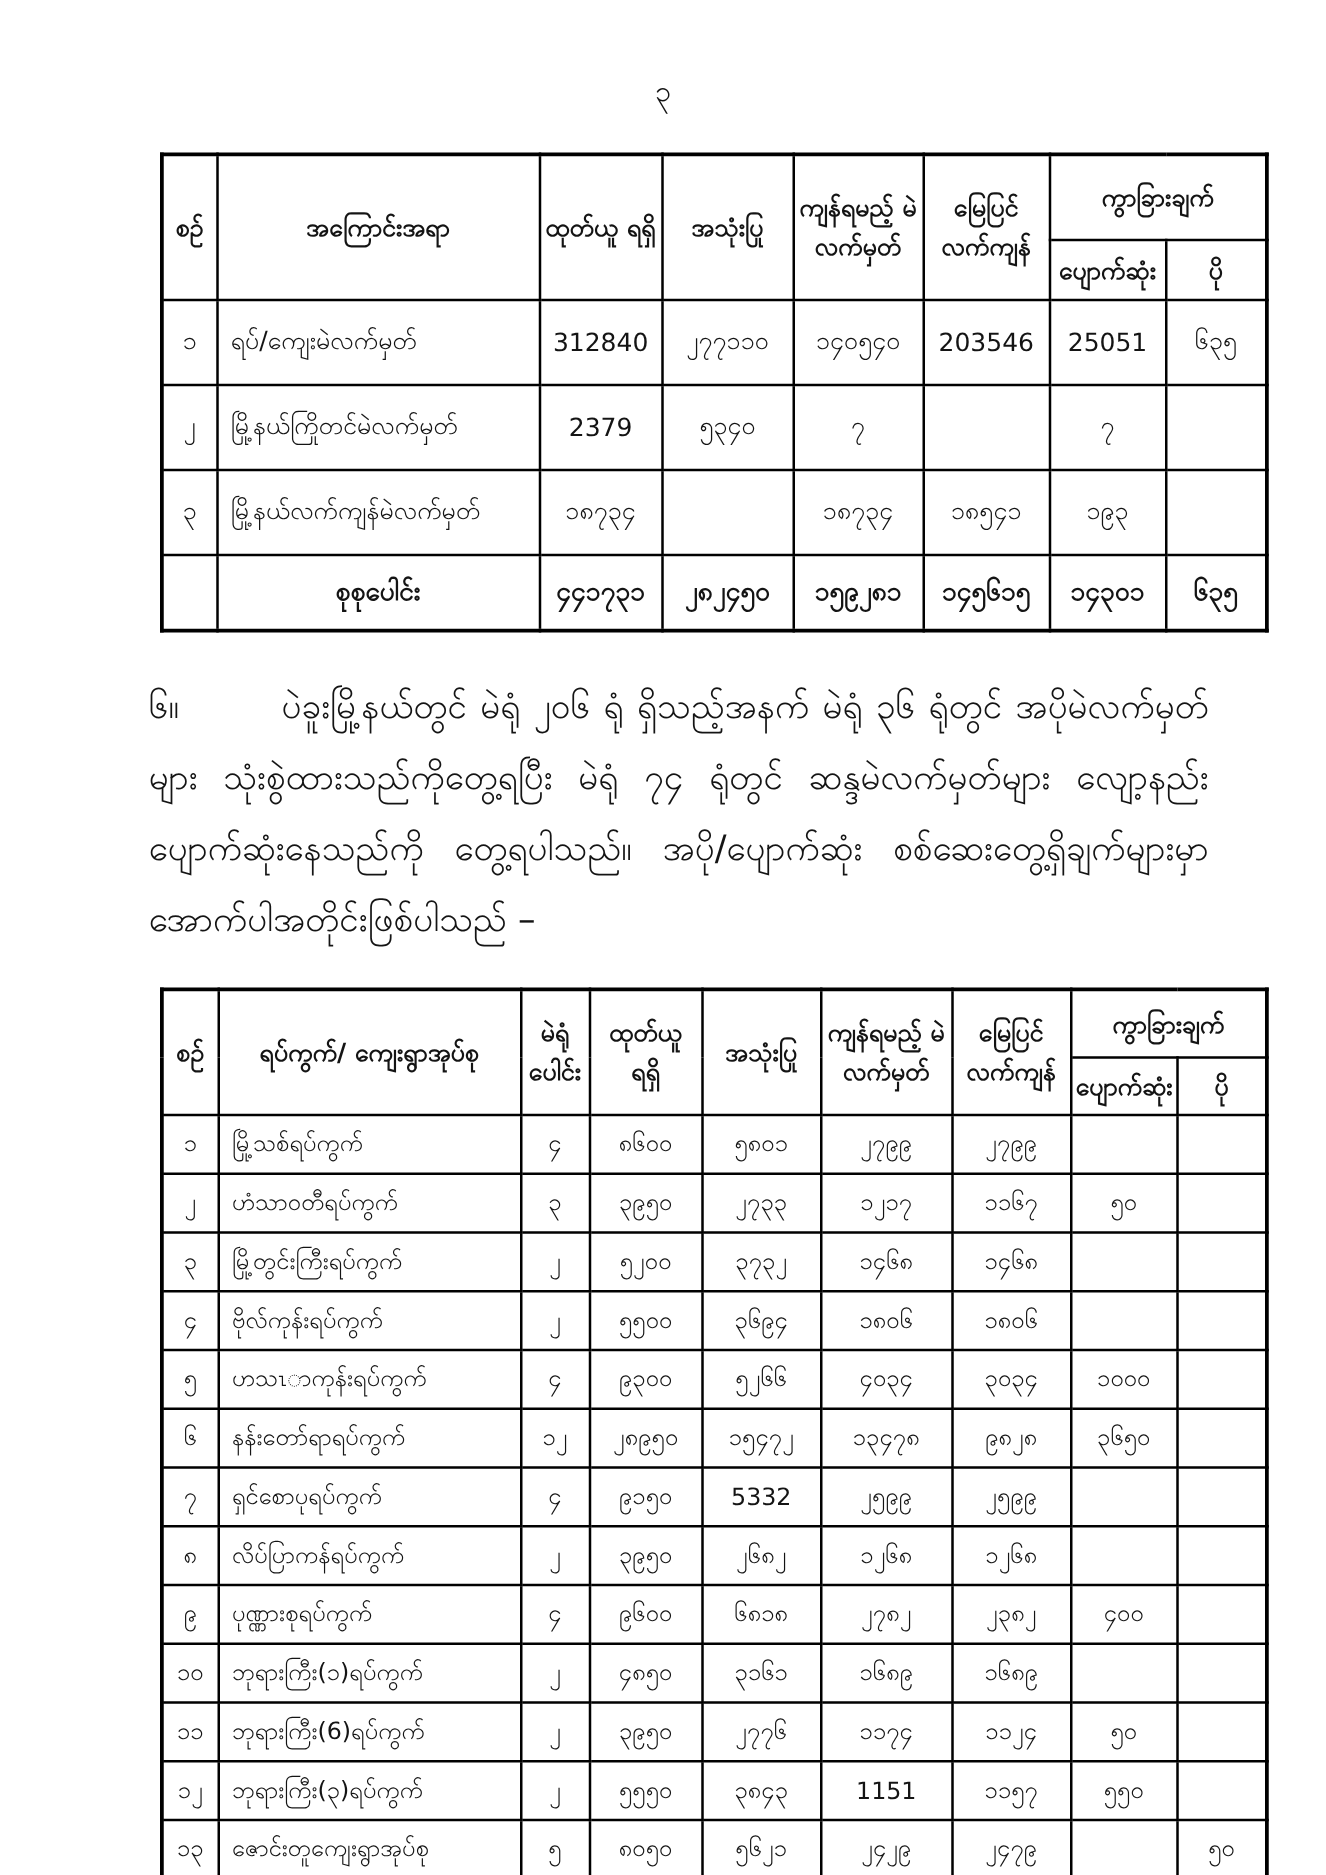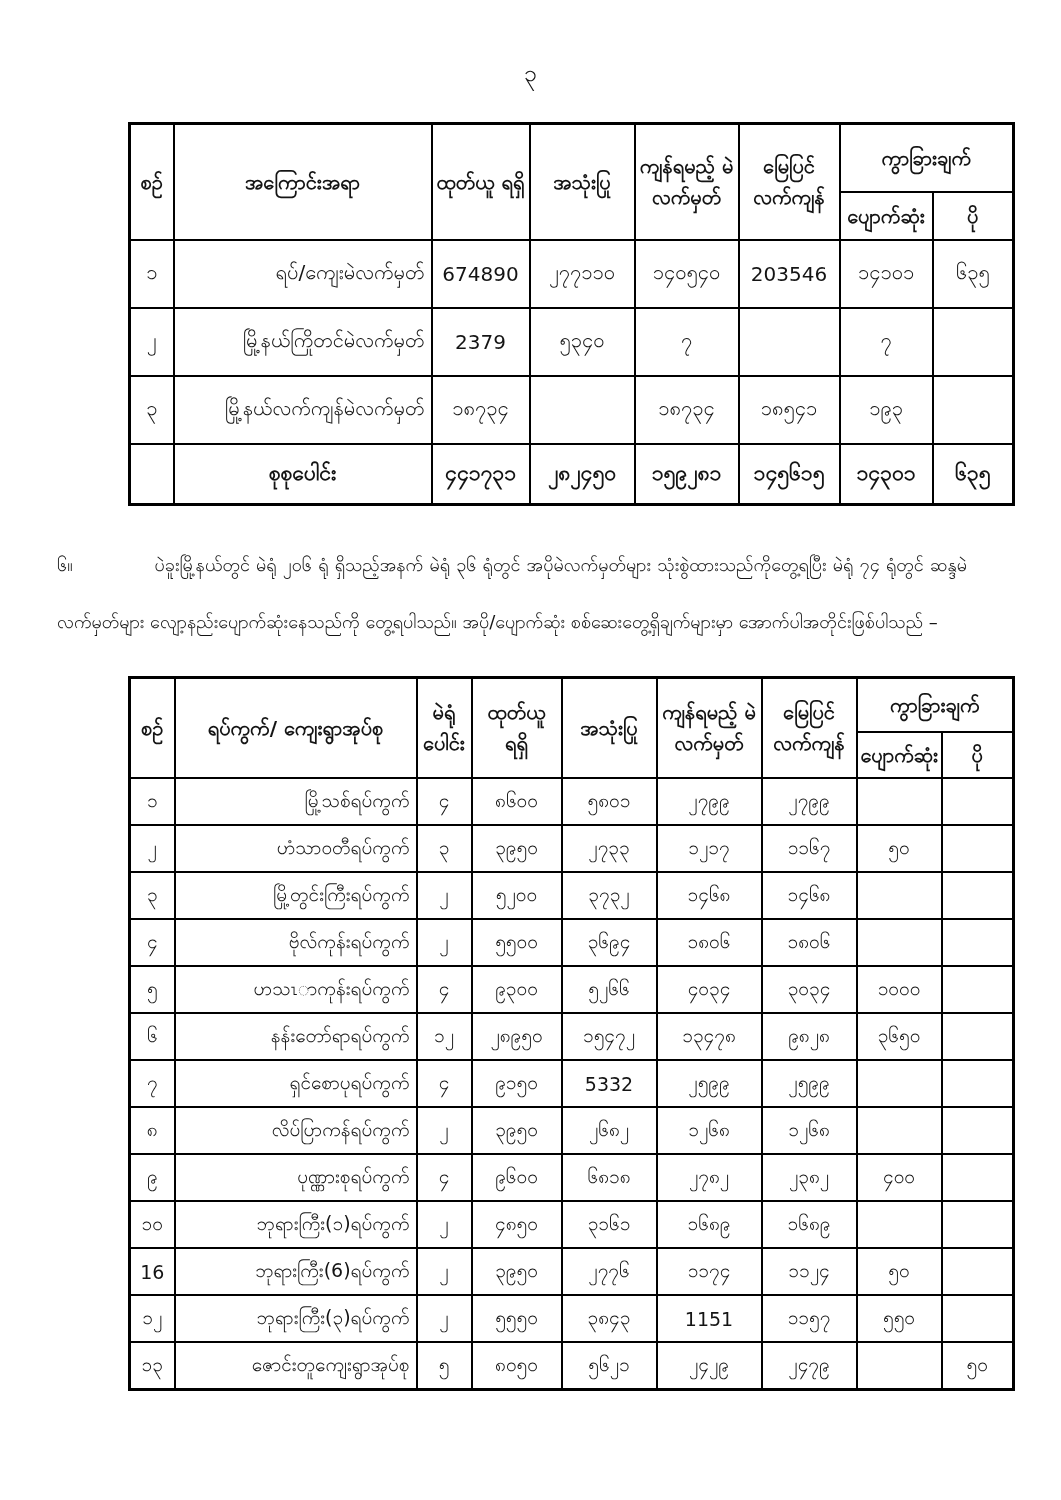--- a/index.html
+++ b/index.html
@@ -31,31 +31,31 @@
     font-size:20px;
     text-align:center;
     padding:2px 3px;
     line-height:1.55;
   }
   table.t td {
     font-size:20px;
     padding:2px 6px;
   }
   .c { text-align:center; }
-  .l { text-align:right; padding-left:10px !important; }
+  .l { text-align:left; padding-left:10px !important; }
   
   .t1 { margin-top:30px; width:884px; }
   .t1 thead tr.h1 th { height:62px; }
   .t1 thead tr.h2 th { height:42px; }
   .t1 tbody td { height:62px; }
   .t1 tr.total td { height:54px; font-weight:bold; font-size:21px;text-align:center; }
   
   .para {
-    margin:30px 94px 0 57px;
-    font-size:18px;
+    margin:30px 94px 0 119px;
+    font-size:28px;
     line-height:57px;
     text-align:justify;
   }
   .para-gap { display:inline-block; width:82px; }
   
   .t2 { margin-top:26px; width:884px; }
   .t2 thead tr.h1 th { height:48px; }
   .t2 thead tr.h2 th { height:40px; }
   .t2 tbody td { height:41px; font-size:19px; }
 </style>
@@ -87,25 +87,25 @@
     </tr>
     <tr class="h2">
       <th>ပျောက်ဆုံး</th>
       <th>ပို</th>
     </tr>
   </thead>
   <tbody>
     <tr>
       <td class="c">၁</td>
       <td class="l">ရပ်/ကျေးမဲလက်မှတ်</td>
-      <td class="c">674890</td>
+      <td class="c">312840</td>
       <td class="c">၂၇၇၁၁၀</td>
       <td class="c">၁၄၀၅၄၀</td>
       <td class="c">203546</td>
-      <td class="c">၁၄၁၀၁</td>
+      <td class="c">25051</td>
       <td class="c">၆၃၅</td>
     </tr>
     <tr>
       <td class="c">၂</td>
       <td class="l">မြို့နယ်ကြိုတင်မဲလက်မှတ်</td>
       <td class="c">2379</td>
       <td class="c">၅၃၄၀</td>
       <td class="c">၇</td>
       <td class="c"></td>
       <td class="c">၇</td>
@@ -271,21 +271,21 @@
       <td class="l">ဘုရားကြီး(၁)ရပ်ကွက်</td>
       <td class="c">၂</td>
       <td class="c">၄၈၅၀</td>
       <td class="c">၃၁၆၁</td>
       <td class="c">၁၆၈၉</td>
       <td class="c">၁၆၈၉</td>
       <td class="c"></td>
       <td class="c"></td>
     </tr>
     <tr>
-      <td class="c">16</td>
+      <td class="c">၁၁</td>
       <td class="l">ဘုရားကြီး(6)ရပ်ကွက်</td>
       <td class="c">၂</td>
       <td class="c">၃၉၅၀</td>
       <td class="c">၂၇၇၆</td>
       <td class="c">၁၁၇၄</td>
       <td class="c">၁၁၂၄</td>
       <td class="c">၅၀</td>
       <td class="c"></td>
     </tr>
     <tr>

